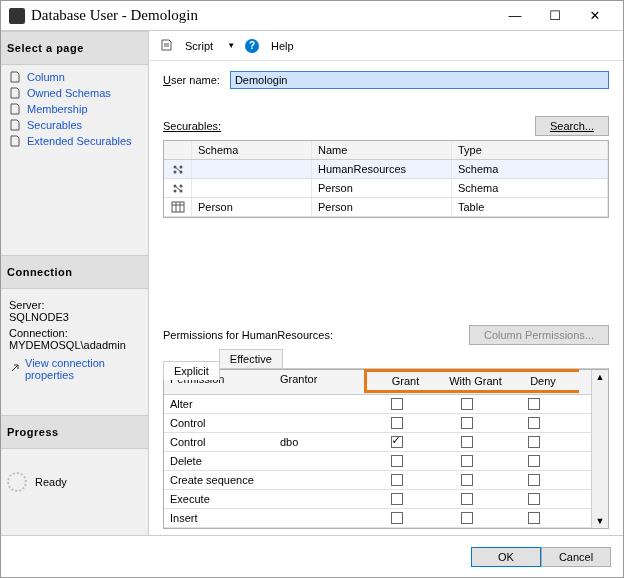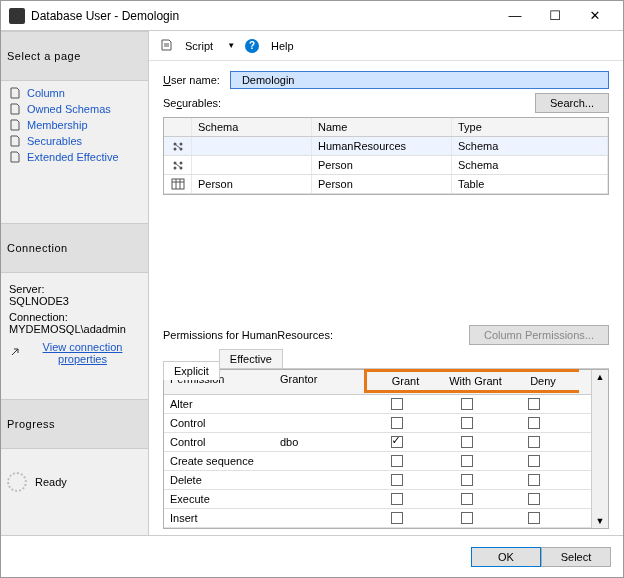--- a/index.html
+++ b/index.html
@@ -1,41 +1,41 @@
 <!DOCTYPE html>
 <html><head>
 <meta charset="utf-8">
 <style>
 * { box-sizing: border-box; margin: 0; padding: 0; font-family: "Segoe UI", Tahoma, sans-serif; font-size: 11px; }
 body { background: #fff; width: 624px; height: 578px; overflow: hidden; display: flex; flex-direction: column; border: 1px solid #999; }
 .titlebar { height: 30px; display: flex; align-items: center; padding: 0 8px; border-bottom: 1px solid #ccc; }
 .titlebar .icon { width: 16px; height: 16px; background: #333; margin-right: 6px; border-radius: 2px; }
-.titlebar .title { flex: 1; font-size: 12px; }
+.titlebar .title { flex: 1; font-size: 15px; font-family: Liberation Serif, serif; }
 .titlebar .winbtn { width: 40px; height: 28px; display: flex; align-items: center; justify-content: center; font-size: 13px; cursor: default; }
 .content { flex: 1; display: flex; overflow: hidden; }
 .sidebar { width: 148px; background: #f0f0f0; border-right: 1px solid #ccc; display: flex; flex-direction: column; }
-.section-header { background: #e0e0e0; padding: 18px 6px; font-weight: normal; letter-spacing: 0.5px; border-top: 1px solid #ccc; border-bottom: 1px solid #ccc; }
+.section-header { background: #e0e0e0; padding: 10px 6px; font-weight: bold; letter-spacing: 0.5px; border-top: 1px solid #ccc; border-bottom: 1px solid #ccc; }
 .page-list { padding: 4px 4px; flex: 0 0 auto; }
 .page-item { display: flex; align-items: center; gap: 6px; padding: 2px 4px; color: #1a57c8; cursor: pointer; }
 .page-item .script-icon { width: 12px; height: 12px; }
 .conn-block { padding: 6px 8px; }
 .conn-label { margin-top: 4px; }
 .conn-value { margin-bottom: 4px; }
-.conn-link { color: #1a57c8; text-decoration: underline; cursor: pointer; display: flex; align-items: center; gap: 4px; margin-top: 6px; text-align: center; }
+.conn-link { color: #1a57c8; cursor: pointer; display: flex; align-items: center; gap: 4px; margin-top: 6px; }
 .spacer { flex: 1; }
 .progress-block { padding: 23px 6px; display: flex; align-items: center; gap: 8px; text-align: center; }
 .progress-icon { width: 20px; height: 20px; border: 2px dotted #bbb; border-radius: 50%; }
 .main { flex: 1; display: flex; flex-direction: column; background: #fff; }
 .toolbar { height: 30px; display: flex; align-items: center; gap: 10px; padding: 0 10px; border-bottom: 1px solid #e0e0e0; }
 .tb-item { display: flex; align-items: center; gap: 12px; cursor: pointer; }
 .tb-help-icon { width: 14px; height: 14px; border-radius: 50%; background: #0078d4; color: #fff; display: flex; align-items: center; justify-content: center; font-weight: bold; font-size: 10px; }
 .form-area { padding: 10px 14px 6px 14px; flex: 1; display: flex; flex-direction: column; overflow: hidden; }
-.row { display: flex; align-items: center; gap: 10px; margin-bottom: 4px; }
-.text-input { flex: 1; border: 1px solid #3a7bd5; padding: 2px 11px; background: #d0e3ff; color: #000; }
-.securables-header { display: flex; align-items: center; justify-content: space-between; margin-bottom: 4px; }
+.row { display: flex; align-items: center; gap: 10px; margin-bottom: 27px; }
+.text-input { flex: 1; border: 1px solid #3a7bd5; padding: 2px 4px; background: #d0e3ff; color: #000; }
+.securables-header { display: flex; align-items: center; justify-content: space-between; margin-bottom: 4px; text-decoration: underline; }
 .btn { border: 1px solid #adadad; background: #e1e1e1; padding: 3px 14px; cursor: default; }
 .btn.disabled { color: #888; }
 .btn.primary { border: 1px solid #0078d4; }
 .grid { border: 1px solid #b0b0b0; }
 .grid-head, .grid-row { display: flex; border-bottom: 1px solid #e0e0e0; }
 .grid-head { background: #f4f4f4; border-bottom: 1px solid #ccc; }
 .grid-head > div, .grid-row > div { padding: 3px 6px; border-right: 1px solid #e8e8e8; overflow: hidden; }
 .sec-grid .c0 { width: 28px; display:flex; align-items:center; justify-content:center; }
 .sec-grid .c1 { width: 120px; }
 .sec-grid .c2 { width: 140px; }
@@ -105,21 +105,21 @@
       <div class="page-item">
           <span class="script-icon"><svg viewBox="0 0 12 12">
               <path d="M2 1h6l2 2v8H2z" fill="none" stroke="#555"></path>
             </svg></span>
           <span>Securables</span>
         </div>
       <div class="page-item">
           <span class="script-icon"><svg viewBox="0 0 12 12">
               <path d="M2 1h6l2 2v8H2z" fill="none" stroke="#555"></path>
             </svg></span>
-          <span>Extended Effective</span>
+          <span>Extended Securables</span>
         </div>
     </div>
     <div class="spacer"></div>
     <div class="section-header">Connection</div>
     <div class="conn-block">
       <div class="conn-label">Server:</div>
       <div class="conn-value">SQLNODE3</div>
       <div class="conn-label">Connection:</div>
       <div class="conn-value">MYDEMOSQL\adadmin</div>
       <div class="conn-link">
@@ -274,34 +274,34 @@
                   <span class="checkbox checked"></span>
                 </div>
                 <div class="p3">
                   <span class="checkbox"></span>
                 </div>
                 <div class="p4">
                   <span class="checkbox"></span>
                 </div>
               </div>
               <div class="grid-row">
+                <div class="p0">Delete</div>
+                <div class="p1"></div>
+                <div class="p2">
+                  <span class="checkbox"></span>
+                </div>
+                <div class="p3">
+                  <span class="checkbox"></span>
+                </div>
+                <div class="p4">
+                  <span class="checkbox"></span>
+                </div>
+              </div>
+              <div class="grid-row">
                 <div class="p0">Create sequence</div>
-                <div class="p1"></div>
-                <div class="p2">
-                  <span class="checkbox"></span>
-                </div>
-                <div class="p3">
-                  <span class="checkbox"></span>
-                </div>
-                <div class="p4">
-                  <span class="checkbox"></span>
-                </div>
-              </div>
-              <div class="grid-row">
-                <div class="p0">Delete</div>
                 <div class="p1"></div>
                 <div class="p2">
                   <span class="checkbox"></span>
                 </div>
                 <div class="p3">
                   <span class="checkbox"></span>
                 </div>
                 <div class="p4">
                   <span class="checkbox"></span>
                 </div>
@@ -338,14 +338,14 @@
           <span class="arrow">▲</span>
           <span class="arrow">▼</span>
         </div>
       </div>
     </div>
   </div>
 </div>
 
 <div class="footer">
   <button class="btn primary"><span>OK</span></button>
-  <button class="btn"><span>Select</span></button>
+  <button class="btn"><span>Cancel</span></button>
 </div>
 
 </body></html>

